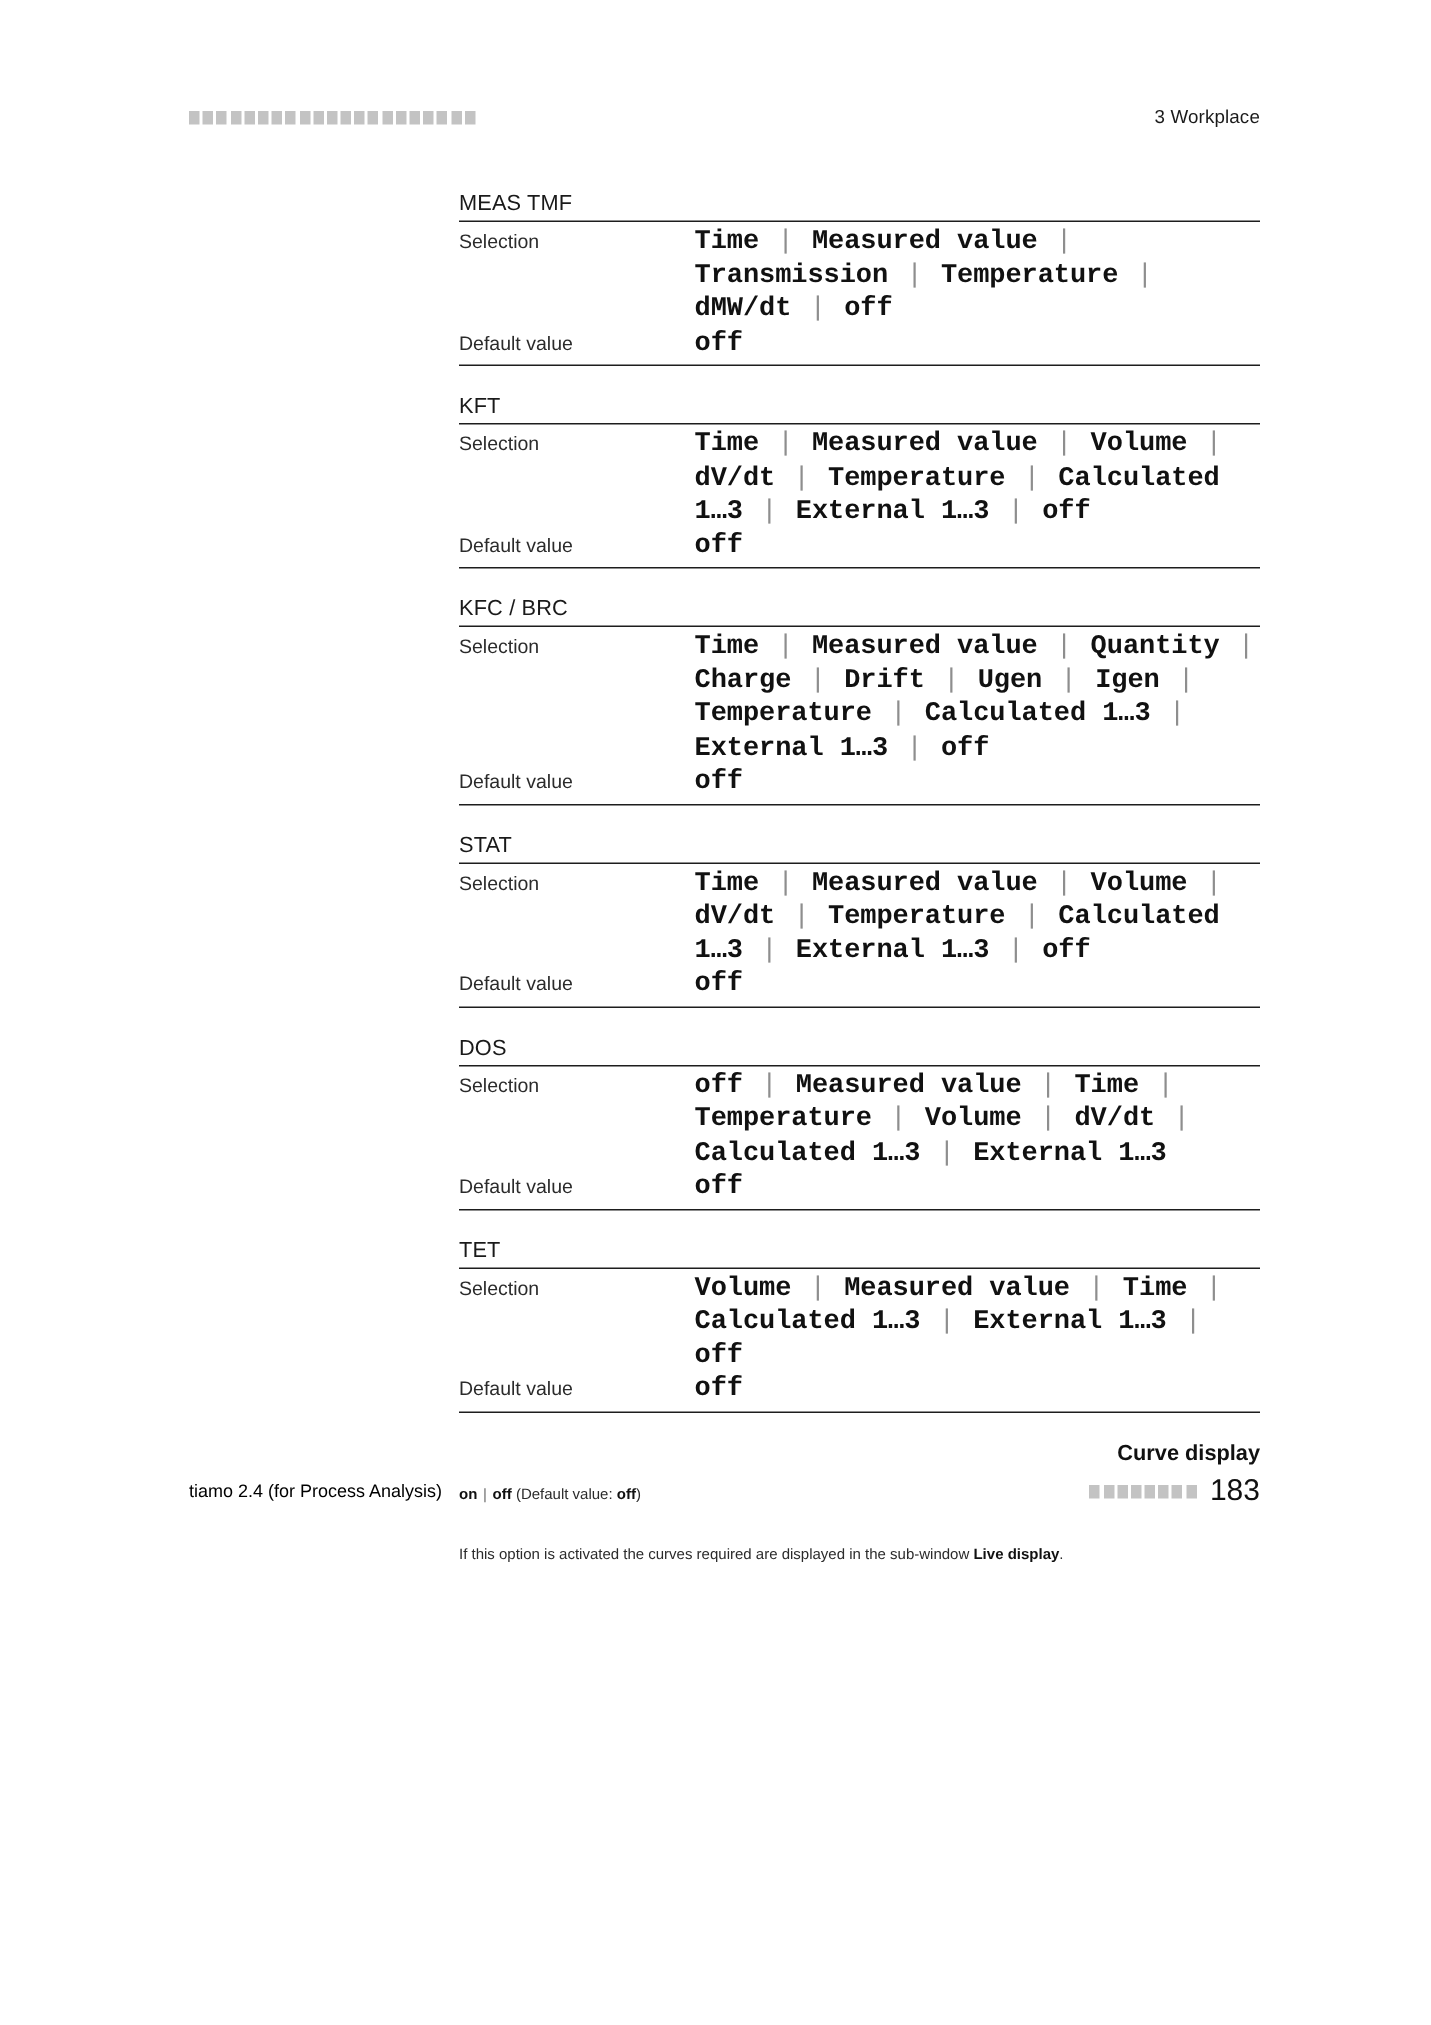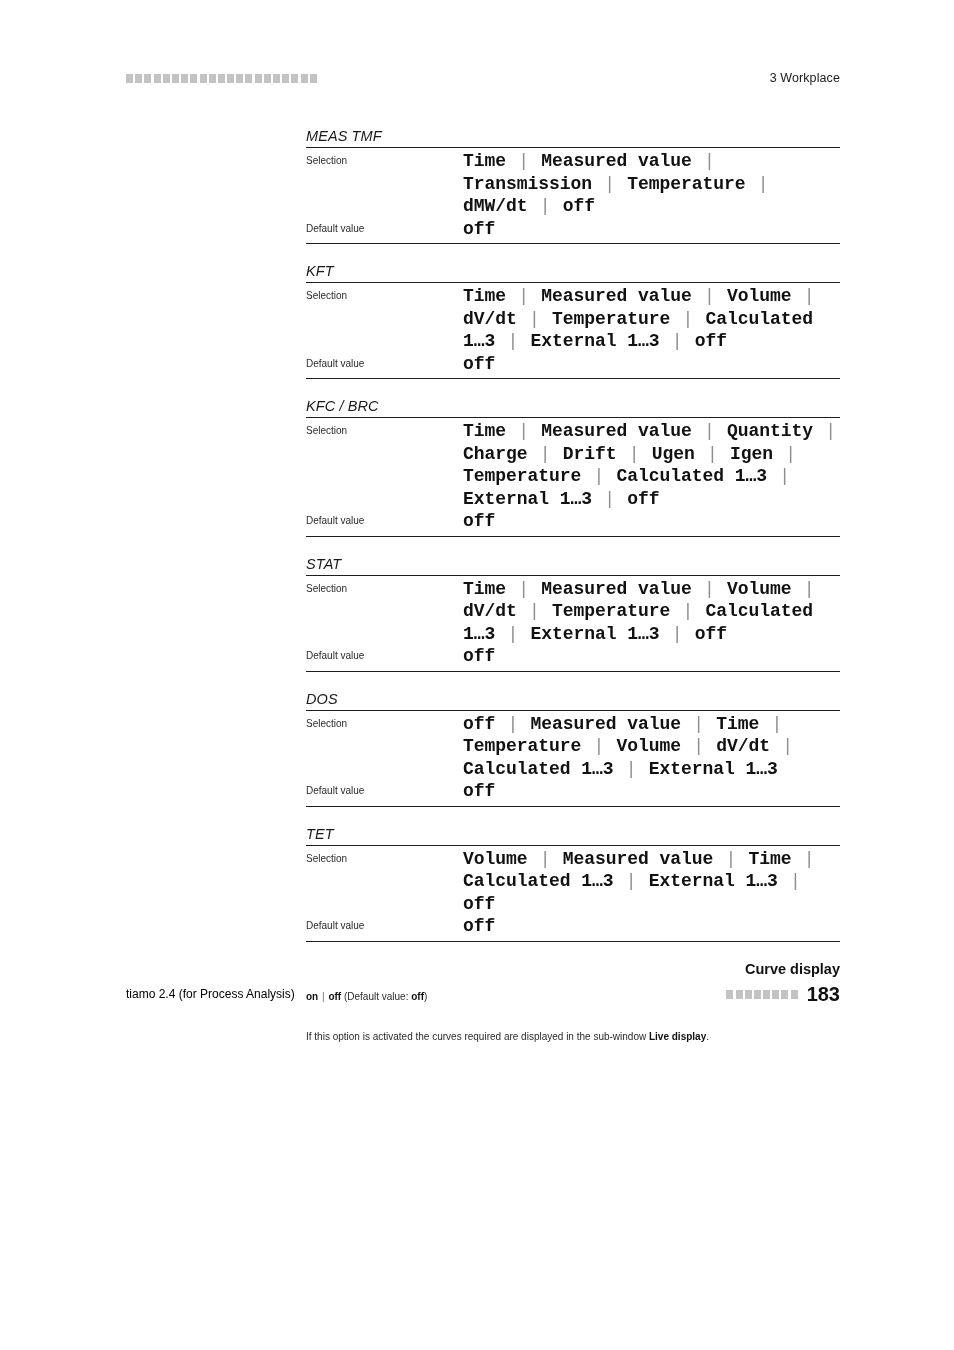--- a/index.html
+++ b/index.html
@@ -65,39 +65,38 @@
     color: #111;
     white-space: nowrap;
   }
 
   
   .spec-table {
     width: 534px;
     margin-bottom: 19px;
   }
   .spec-caption {
-    font-style: italic;
     font-size: 14.5px;
     color: #1a1a1a;
     padding-bottom: 3px;
     letter-spacing: 0.1px;
   }
   .spec-body {
     border-top: 1.3px solid #1d1d1d;
     border-bottom: 1.3px solid #1d1d1d;
     padding: 2px 0 3px 0;
   }
   .spec-row {
     display: flex;
     align-items: flex-start;
   }
   .spec-label {
     width: 157px;
     flex: 0 0 157px;
-    font-size: 10px;
+    font-size: 13px;
     color: #2b2b2b;
     line-height: 22.5px;
   }
   .spec-value {
     flex: 1 1 auto;
     font-size: 18px;
     font-weight: bold;
     color: #111;
     line-height: 22.5px;
     letter-spacing: -0.05px;
@@ -151,21 +150,21 @@
     align-items: center;
     gap: 9px;
   }
   .footer-right .sq-rule i {
     width: 7px;
     height: 9px;
     background: #c3c3c3;
   }
   .page-number {
     font-size: 20px;
-    font-weight: bold;
+    font-weight: normal;
     color: #111;
     line-height: 1;
   }
 </style>
 </head>
 <body>
 
 <div class="page">
 
   <div class="running-head">

